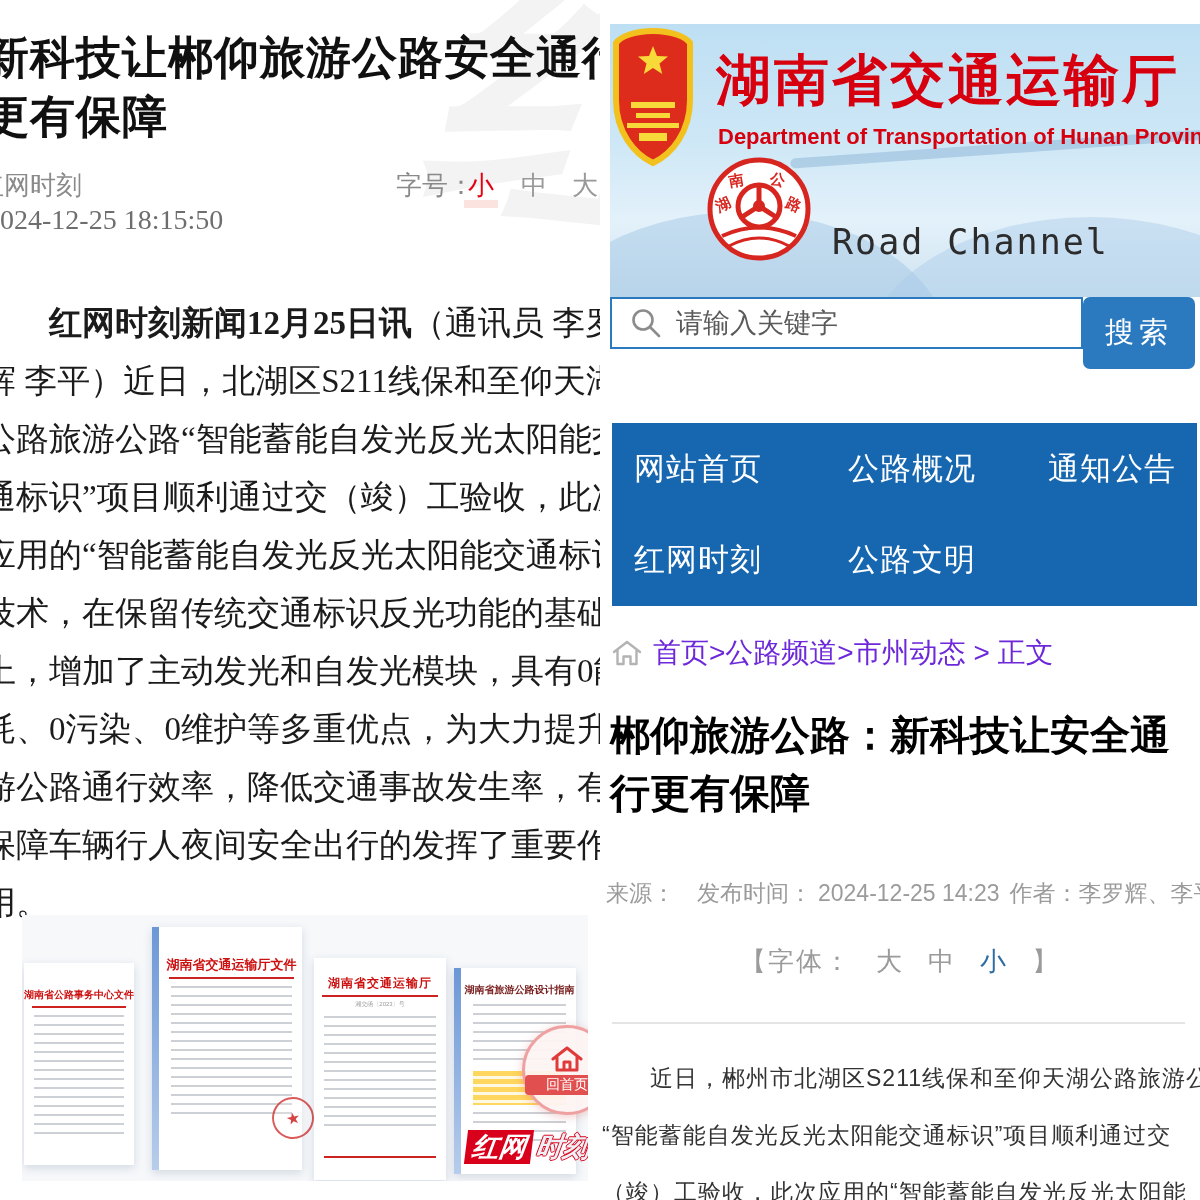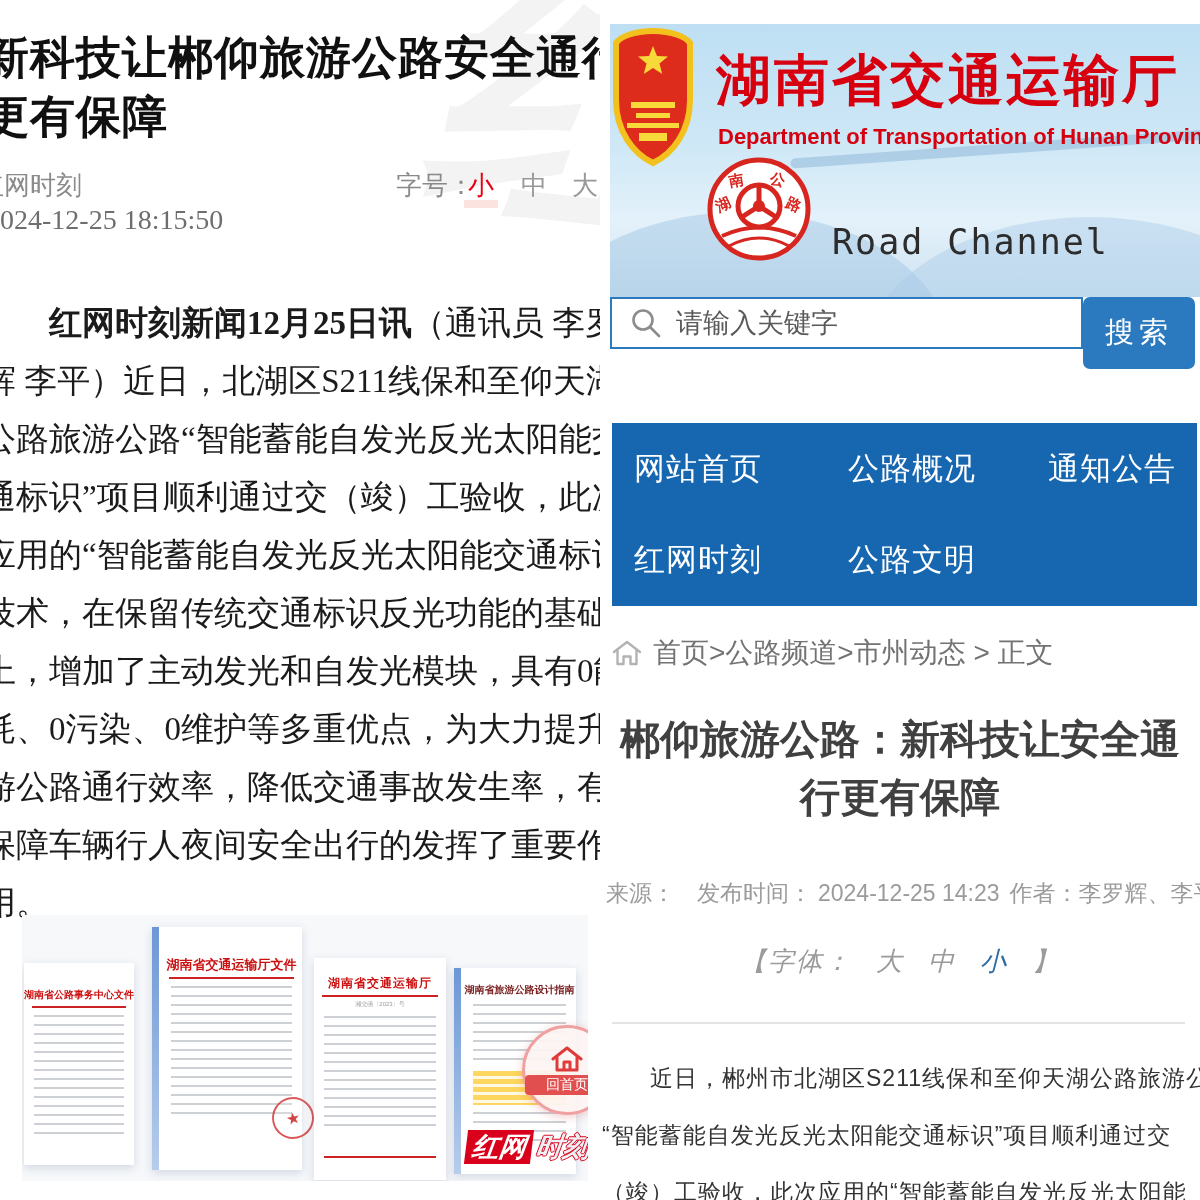--- a/index.html
+++ b/index.html
@@ -80,29 +80,29 @@
   .search-ph{color:#5a5a5a;font-size:27px;margin-left:14px;}
   .search-icon{margin-left:18px;display:flex;}
   .search-btn{position:absolute;left:483px;top:297px;width:112px;height:72px;background:#2b7abf;color:#fff;
     font-size:29px;letter-spacing:5px;border:none;border-radius:7px;display:flex;align-items:center;
     justify-content:center;cursor:pointer;font-family:inherit;}
   .nav{position:absolute;left:12px;top:423px;width:585px;height:183px;background:#1666b0;display:grid;
     grid-template-columns:214px 200px 171px;grid-template-rows:1fr 1fr;align-items:center;
     padding-left:22px;box-sizing:border-box;}
   .nav-item{color:#fff;font-size:31px;letter-spacing:1px;cursor:pointer;white-space:nowrap;}
   .breadcrumb{position:absolute;left:12px;top:634px;display:flex;align-items:center;gap:11px;
-    color:#737373;font-size:28px;cursor:pointer;}
-  .r-art-title{position:absolute;left:10px;top:710px;width:580px;text-align:center;font-size:40px;
-    font-weight:700;color:#404040;line-height:58px;}
+    color:#6d28d9;font-size:28px;cursor:pointer;}
+  .r-art-title{position:absolute;left:10px;top:710px;width:580px;text-align:left;font-size:40px;
+    font-weight:700;color:#000000;line-height:58px;font-family:Liberation Mono, monospace;}
   .r-meta{position:absolute;left:6px;top:878px;width:600px;white-space:nowrap;font-size:23px;color:#9b9b9b;}
   .r-meta .gap1{margin-right:22px;}
   .r-meta .val{margin:0 10px 0 6px;}
   .r-fontbar{position:absolute;left:10px;top:944px;width:580px;text-align:center;font-size:26px;
     color:#9b9b9b;letter-spacing:2px;}
-  .r-fontbar span{margin:0 12px;cursor:pointer;font-style:italic;}
+  .r-fontbar span{margin:0 12px;cursor:pointer;}
   .fb-small{color:#2e6da4;}
   .r-divider{position:absolute;left:12px;top:1022px;width:573px;height:2px;background:#e4e4e4;}
   .r-body{position:absolute;left:2px;top:1050px;width:660px;font-size:23px;color:#333;letter-spacing:1px;}
   .r-line{height:57px;line-height:57px;white-space:nowrap;}
 </style>
 </head>
 <body>
 
 <div class="stage">
 

